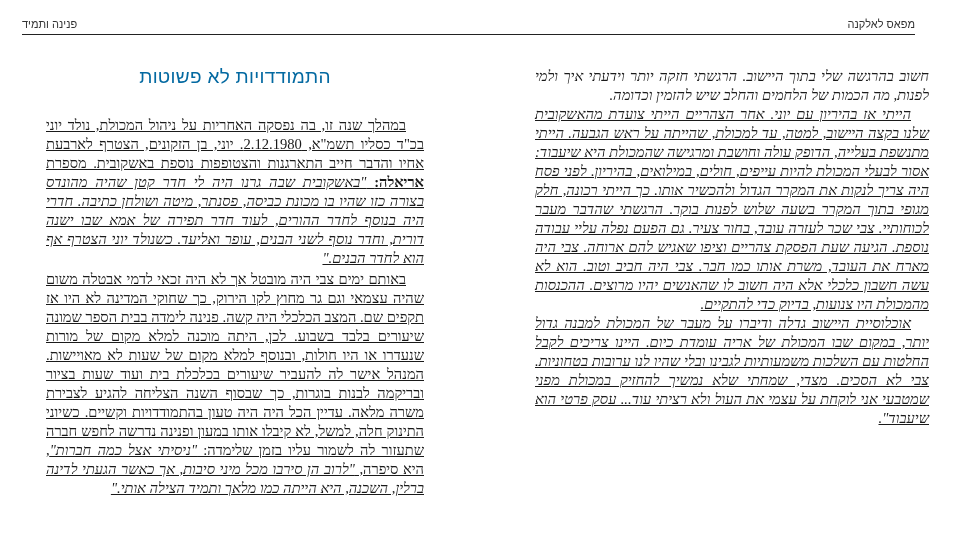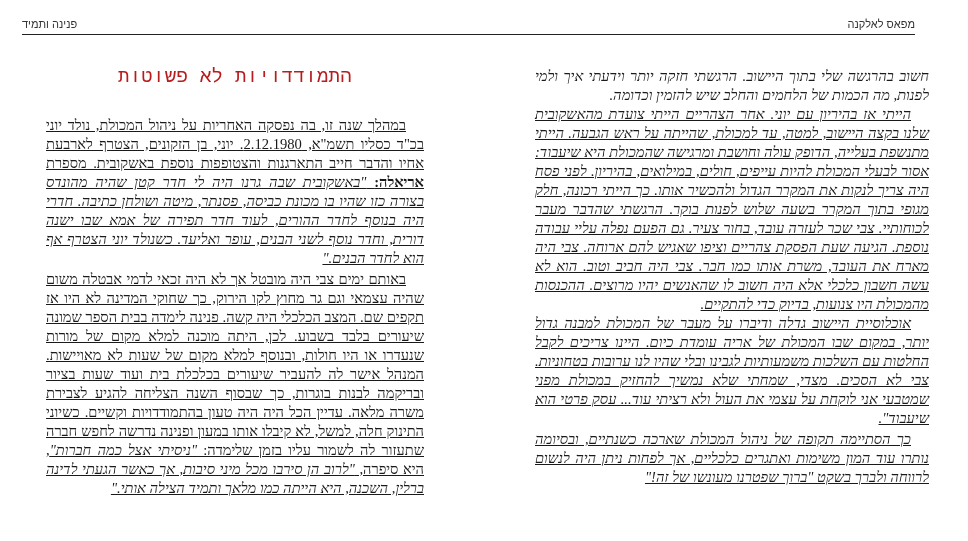--- a/index.html
+++ b/index.html
@@ -17,22 +17,22 @@
 
   .column {
     position:absolute; direction:rtl; text-align:justify; text-align-last:right;
     font-size:14.6px; line-height:19px;
   }
   .col-left { left:46px; top:116px; width:378px; }
   .col-right { left:535px; top:67px; width:394px; }
 
   .section-title {
     position:absolute; left:46px; top:66px; width:378px; text-align:center; direction:rtl;
-    font-family:Liberation Mono, monospace;
-    font-size:19px; color:#b91c1c; letter-spacing:0.3px;
+    font-family:Liberation Sans, sans-serif;
+    font-size:19px; color:#0369a1; letter-spacing:0.3px;
   }
   p { margin:0; }
   .indent { text-indent:18px;text-decoration:underline; }
   .quote { font-style:italic; }
   .bold { font-weight:bold; }
   .para-gap { margin-top:2px; }
 </style>
 </head>
 <body>
 
@@ -50,14 +50,13 @@
   </p>
   <p class="indent para-gap">
     <span>באותם ימים צבי היה מובטל אך לא היה זכאי לדמי אבטלה משום שהיה עצמאי וגם גר מחוץ לקו הירוק, כך שחוקי המדינה לא היו אז תקפים שם. המצב הכלכלי היה קשה. פנינה לימדה בבית הספר שמונה שיעורים בלבד בשבוע. לכן, היתה מוכנה למלא מקום של מורות שנעדרו או היו חולות, ובנוסף למלא מקום של שעות לא מאויישות. המנהל אישר לה להעביר שיעורים בכלכלת בית ועוד שעות בציור ובריקמה לבנות בוגרות, כך שבסוף השנה הצליחה להגיע לצבירת משרה מלאה. עדיין הכל היה היה טעון בהתמודדויות וקשיים. כשיוני התינוק חלה, למשל, לא קיבלו אותו במעון ופנינה נדרשה לחפש חברה שתעזור לה לשמור עליו בזמן שלימדה: </span><span class="quote">"ניסיתי אצל כמה חברות"</span><span>, היא סיפרה, </span><span class="quote">"לרוב הן סירבו מכל מיני סיבות, אך כאשר הגעתי לדינה ברלין, השכנה, היא הייתה כמו מלאך ותמיד הצילה אותי."</span>
   </p>
 </div>
 
 <div class="column col-right quote">
   <p>חשוב בהרגשה שלי בתוך היישוב. הרגשתי חזקה יותר וידעתי איך ולמי לפנות, מה הכמות של הלחמים והחלב שיש להזמין וכדומה.</p>
   <p class="indent">הייתי אז בהיריון עם יוני. אחר הצהריים הייתי צועדת מהאשקובית שלנו בקצה היישוב, למטה, עד למכולת, שהייתה על ראש הגבעה. הייתי מתנשפת בעלייה, הדופק עולה וחושבת ומרגישה שהמכולת היא שיעבוד: אסור לבעלי המכולת להיות עייפים, חולים, במילואים, בהיריון. לפני פסח היה צריך לנקות את המקרר הגדול ולהכשיר אותו. כך הייתי רכונה, חלק מגופי בתוך המקרר בשעה שלוש לפנות בוקר. הרגשתי שהדבר מעבר לכוחותיי. צבי שכר לעזרה עובד, בחור צעיר. גם הפעם נפלה עליי עבודה נוספת. הגיעה שעת הפסקת צהריים וציפו שאגיש להם ארוחה. צבי היה מארח את העובד, משרת אותו כמו חבר. צבי היה חביב וטוב. הוא לא עשה חשבון כלכלי אלא היה חשוב לו שהאנשים יהיו מרוצים. ההכנסות מהמכולת היו צנועות, בדיוק כדי להתקיים.</p>
   <p class="indent">אוכלוסיית היישוב גדלה ודיברו על מעבר של המכולת למבנה גדול יותר, במקום שבו המכולת של אריה עומדת כיום. היינו צריכים לקבל החלטות עם השלכות משמעותיות לגבינו ובלי שהיו לנו ערובות בטחוניות. צבי לא הסכים. מצדי, שמחתי שלא נמשיך להחזיק במכולת מפני שמטבעי אני לוקחת על עצמי את העול ולא רציתי עוד... עסק פרטי הוא שיעבוד".</p>
-  <p class="indent para-gap">כך הסתיימה תקופה של ניהול המכולת שארכה כשנתיים, ובסיומה נותרו עוד המון משימות ואתגרים כלכליים, אך לפחות ניתן היה לנשום לרווחה ולברך בשקט "ברוך שפטרנו מעונשו של זה!"</p>
 </div>
 
 </body></html>

